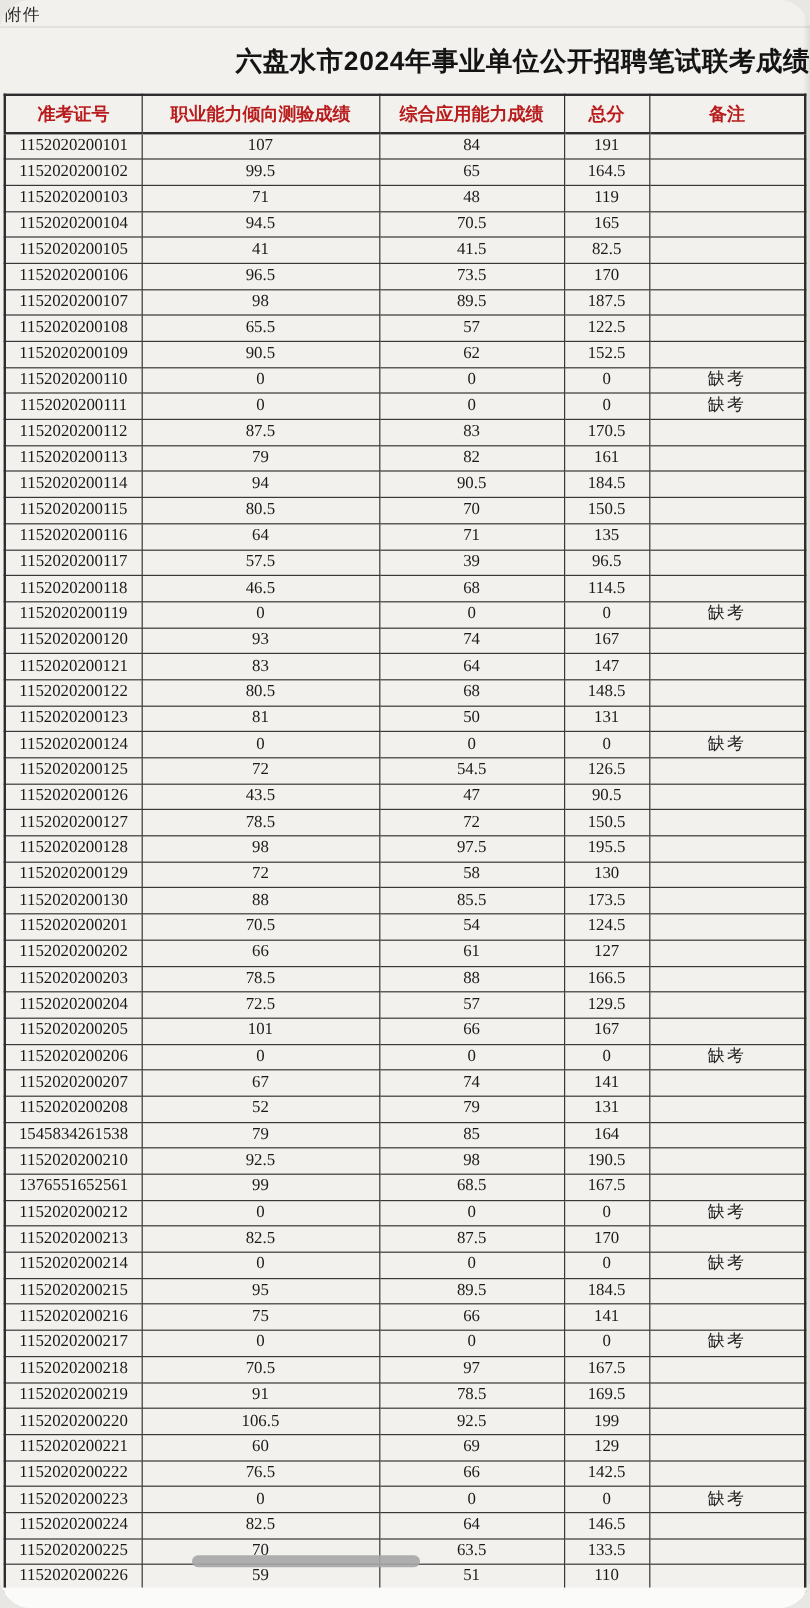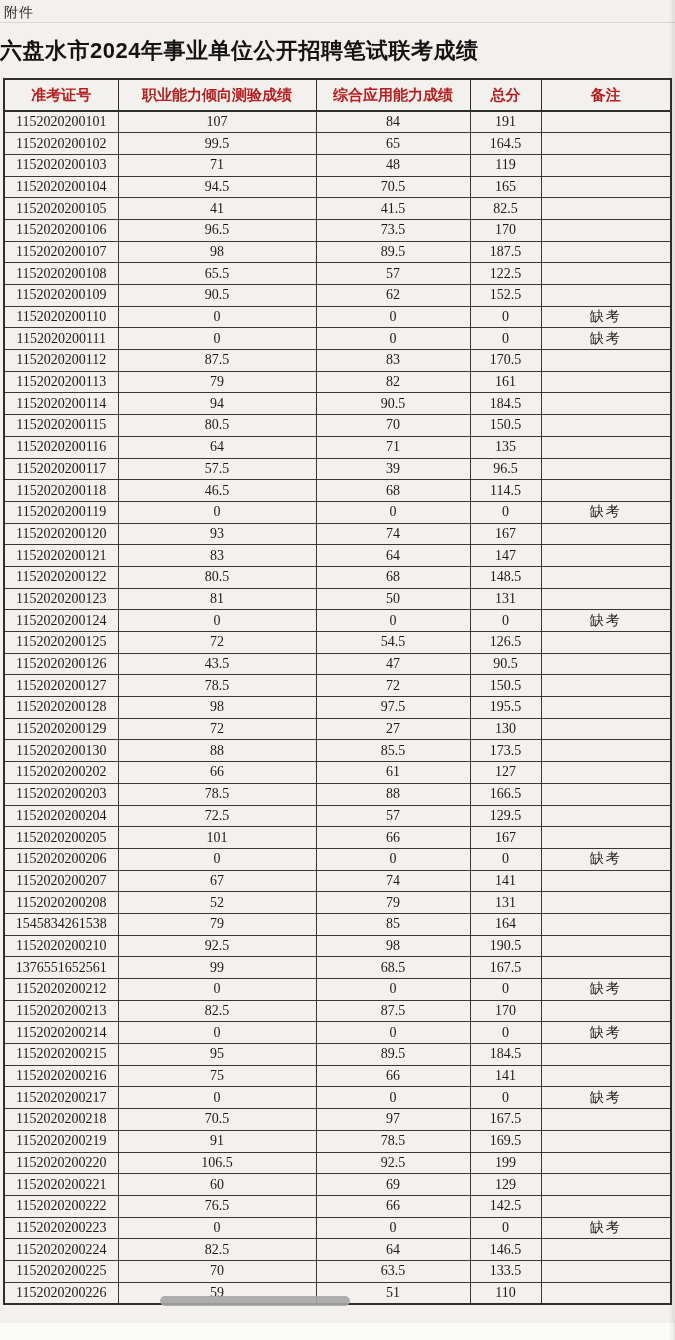--- a/index.html
+++ b/index.html
@@ -5,20 +5,21 @@
   * { margin: 0; padding: 0; box-sizing: border-box; }
   html, body { background: #e8e7e4; }
   .page {
     position: relative;
     width: 675px;
     height: 1340px;
     background: #f2f1ee;
     overflow: hidden;
     font-family: "Liberation Sans", sans-serif;
     color: #1b1b1b;
+    border-radius: 26px;
   }
   .attachment-label {
     position: absolute;
     top: 4px;
     left: 4px;
     font-size: 14px;
     color: #2b2b2b;
     letter-spacing: 1px;
   }
   .top-divider {
@@ -27,21 +28,21 @@
     left: 0;
     width: 675px;
     height: 1px;
     background: #d9d8d5;
   }
   .doc-title {
     position: absolute;
     top: 36px;
     left: 0;
     width: 675px;
-    text-align: left;
+    text-align: right;
     font-size: 22px;
     font-weight: bold;
     color: #141414;
     letter-spacing: 0.5px;
   }
   table.scores {
     position: absolute;
     top: 78px;
     left: 3px;
     width: 667px;
@@ -333,32 +334,39 @@
         <tr>
           <td>1152020200128</td>
           <td>98</td>
           <td>97.5</td>
           <td>195.5</td>
           <td class="remark"></td>
         </tr>
         <tr>
           <td>1152020200129</td>
           <td>72</td>
-          <td>27</td>
+          <td>58</td>
           <td>130</td>
           <td class="remark"></td>
         </tr>
         <tr>
           <td>1152020200130</td>
           <td>88</td>
           <td>85.5</td>
           <td>173.5</td>
           <td class="remark"></td>
         </tr>
         <tr>
+          <td>1152020200201</td>
+          <td>70.5</td>
+          <td>54</td>
+          <td>124.5</td>
+          <td class="remark"></td>
+        </tr>
+        <tr>
           <td>1152020200202</td>
           <td>66</td>
           <td>61</td>
           <td>127</td>
           <td class="remark"></td>
         </tr>
         <tr>
           <td>1152020200203</td>
           <td>78.5</td>
           <td>88</td>

